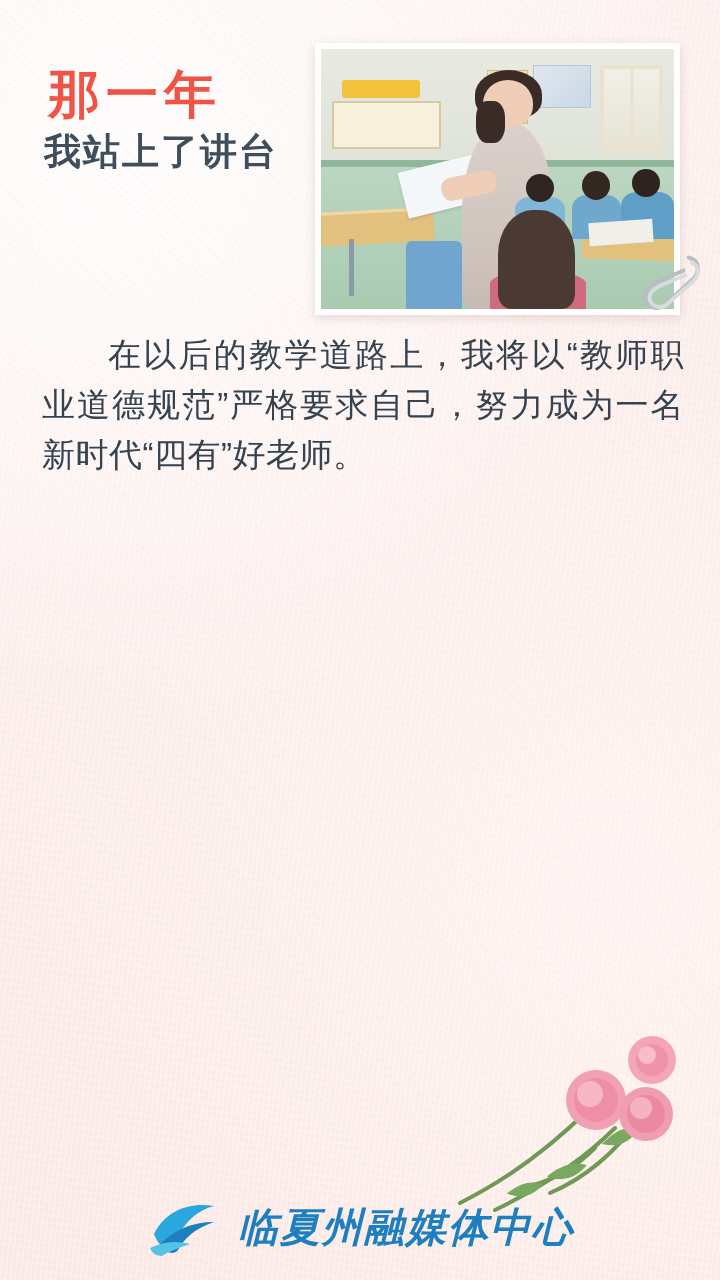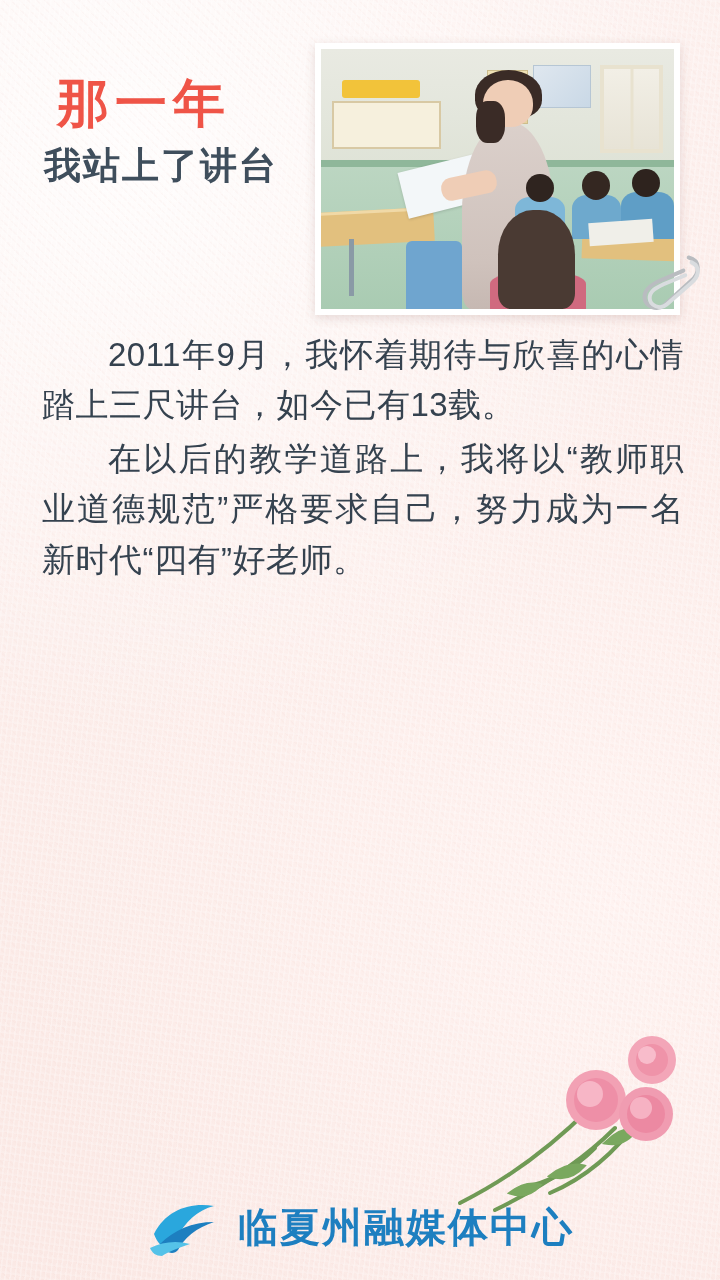--- a/index.html
+++ b/index.html
@@ -39,21 +39,21 @@
     left: 44px;
     top: 62px;
     width: 270px;
   }
   .title-main {
     font-size: 52px;
     font-weight: bold;
     color: #ef5447;
     letter-spacing: 6px;
     line-height: 1.1;
-    margin: 13px;
+    margin: 4px;
   }
   .title-sub {
     margin-top: 8px;
     font-size: 37px;
     font-weight: bold;
     color: #3f4e5c;
     letter-spacing: 2px;
     line-height: 1.15;
   }
   
@@ -237,20 +237,21 @@
     gap: 14px;
   }
   .footer-mark {
     width: 78px; height: 62px;
   }
   .footer-text {
     font-size: 40px;
     font-weight: bold;
     color: #1d7fc0;
     letter-spacing: 2px;
+    font-style: italic;
   }
 </style>
 </head>
 <body>
 
 <div class="page">
   <div class="texture"></div>
 
   <div class="title-block">
     <div class="title-main">那一年</div>
@@ -288,21 +289,20 @@
       <div class="kid-front"></div>
     </div>
   </div>
 
   <svg class="clip" viewBox="0 0 58 70">
     <path d="M40 6 C52 6 55 18 48 28 L28 58 C22 66 10 64 7 56 C4 48 11 41 17 36 L38 20" fill="none" stroke="#b9bcc0" stroke-width="4" stroke-linecap="round"></path>
     <path d="M44 10 C54 12 55 22 48 31 L30 57 C25 64 14 62 12 55 C10 48 16 43 22 38 L41 24" fill="none" stroke="#d9dcdf" stroke-width="4" stroke-linecap="round"></path>
   </svg>
 
   <div class="article">
-    <p>2011年9月，我怀着期待与欣喜的心情踏上三尺讲台，如今已有13载。</p>
     <p>在以后的教学道路上，我将以“教师职业道德规范”严格要求自己，努力成为一名新时代“四有”好老师。</p>
   </div>
 
   <svg class="flowers" viewBox="0 0 300 230">
     <g stroke="#6f9a55" stroke-width="4" fill="none" stroke-linecap="round">
       <path d="M60 215 C110 190 150 160 190 120"></path>
       <path d="M95 222 C140 200 180 175 215 140"></path>
       <path d="M150 205 C185 190 215 165 240 130"></path>
       <path d="M120 200 C150 195 175 180 195 160"></path>
     </g>

